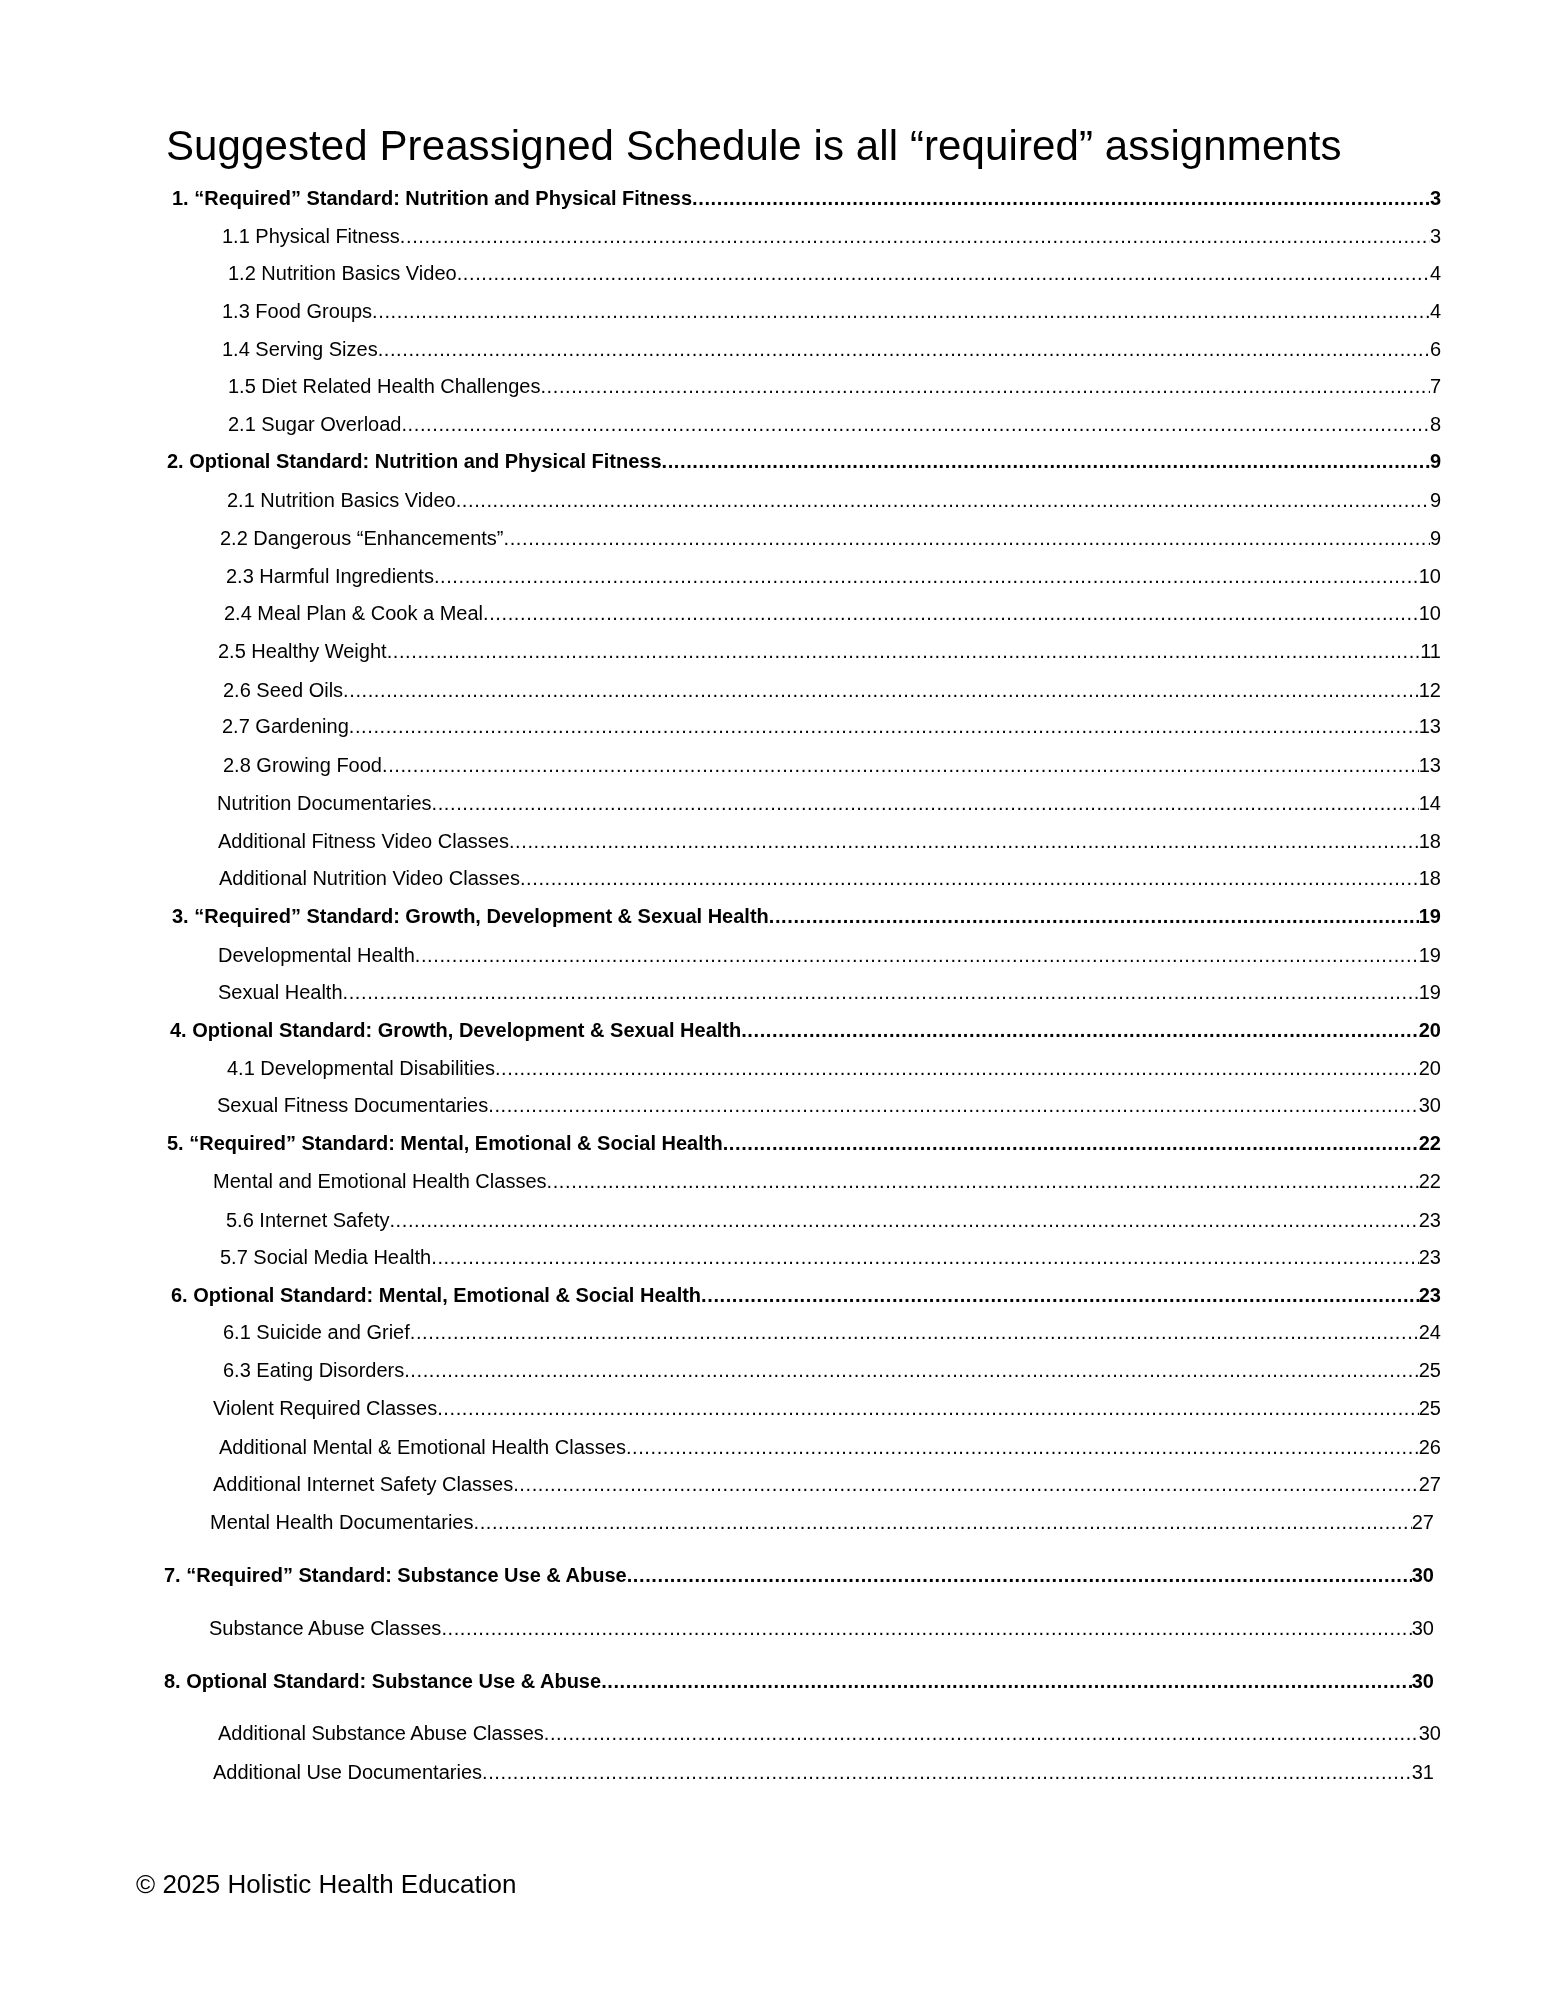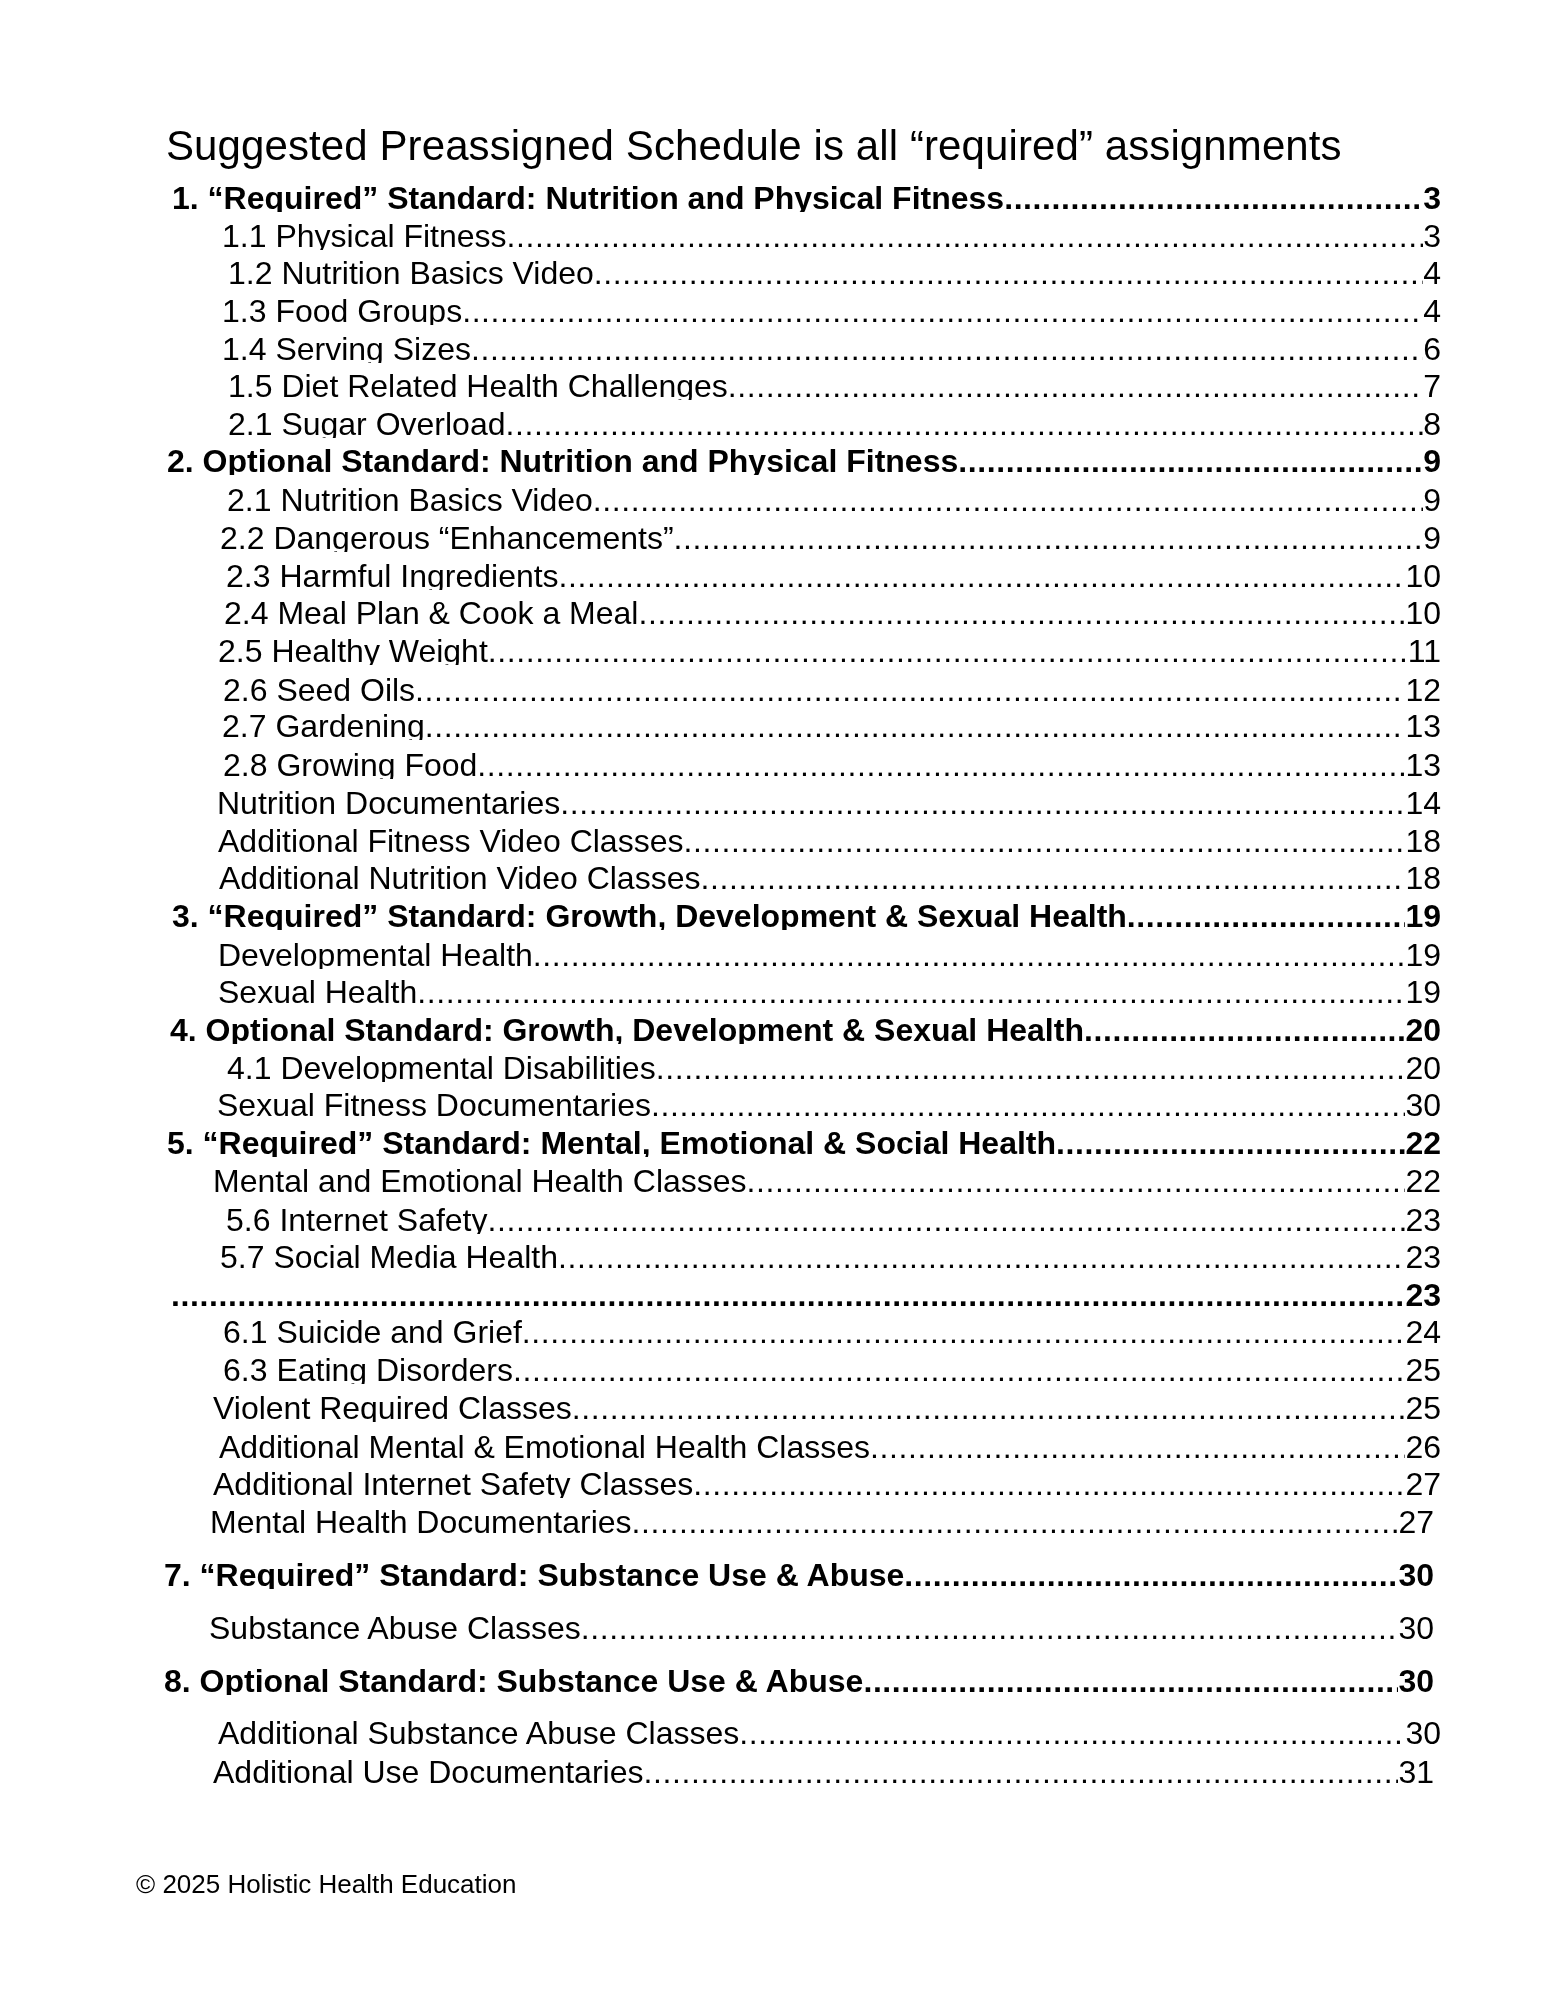--- a/index.html
+++ b/index.html
@@ -1,20 +1,20 @@
 <!DOCTYPE html>
 <html><head>
 <meta charset="utf-8">
 <style>
   html, body { margin: 0; padding: 0; background: #ffffff; }
   body { width: 1545px; height: 2000px; position: relative; overflow: hidden;
          font-family: "Liberation Sans", sans-serif; color: #000000; }
   .title { position: absolute; left: 166px; top: 120px; font-size: 42px; line-height: 52px;
            white-space: nowrap; font-weight: normal; letter-spacing: 0.1px; }
-  .toc-row { position: absolute; height: 28px; line-height: 28px; font-size: 32px;
+  .toc-row { position: absolute; height: 28px; line-height: 28px; font-size: 20px;
              display: flex; align-items: baseline; white-space: nowrap; overflow: hidden; }
   .toc-row.heading { font-weight: bold; }
   .toc-label { flex: 0 0 auto; }
   .toc-leader { flex: 1 1 auto; overflow: hidden; white-space: nowrap; letter-spacing: 0.6px; }
   .toc-leader::after { content: "................................................................................................................................................................................................................................................................"; }
   .toc-page { flex: 0 0 auto; }
   .footer { position: absolute; left: 136px; top: 1868px; font-size: 26px; line-height: 32px;
             white-space: nowrap; }
 </style>
 </head>
@@ -162,20 +162,21 @@
       <span class="toc-label">5.6 Internet Safety</span>
       <span class="toc-leader"></span>
       <span class="toc-page">23</span>
     </div>
     <div class="toc-row" style="left: 220px; top: 1243px; width: 1221px;">
       <span class="toc-label">5.7 Social Media Health</span>
       <span class="toc-leader"></span>
       <span class="toc-page">23</span>
     </div>
     <div class="toc-row heading" style="left: 171px; top: 1281px; width: 1270px;">
+      <span class="toc-label">6. Optional Standard: Mental, Emotional &amp; Social Health</span>
       <span class="toc-leader"></span>
       <span class="toc-page">23</span>
     </div>
     <div class="toc-row" style="left: 223px; top: 1318px; width: 1218px;">
       <span class="toc-label">6.1 Suicide and Grief</span>
       <span class="toc-leader"></span>
       <span class="toc-page">24</span>
     </div>
     <div class="toc-row" style="left: 223px; top: 1356px; width: 1218px;">
       <span class="toc-label">6.3 Eating Disorders</span>

